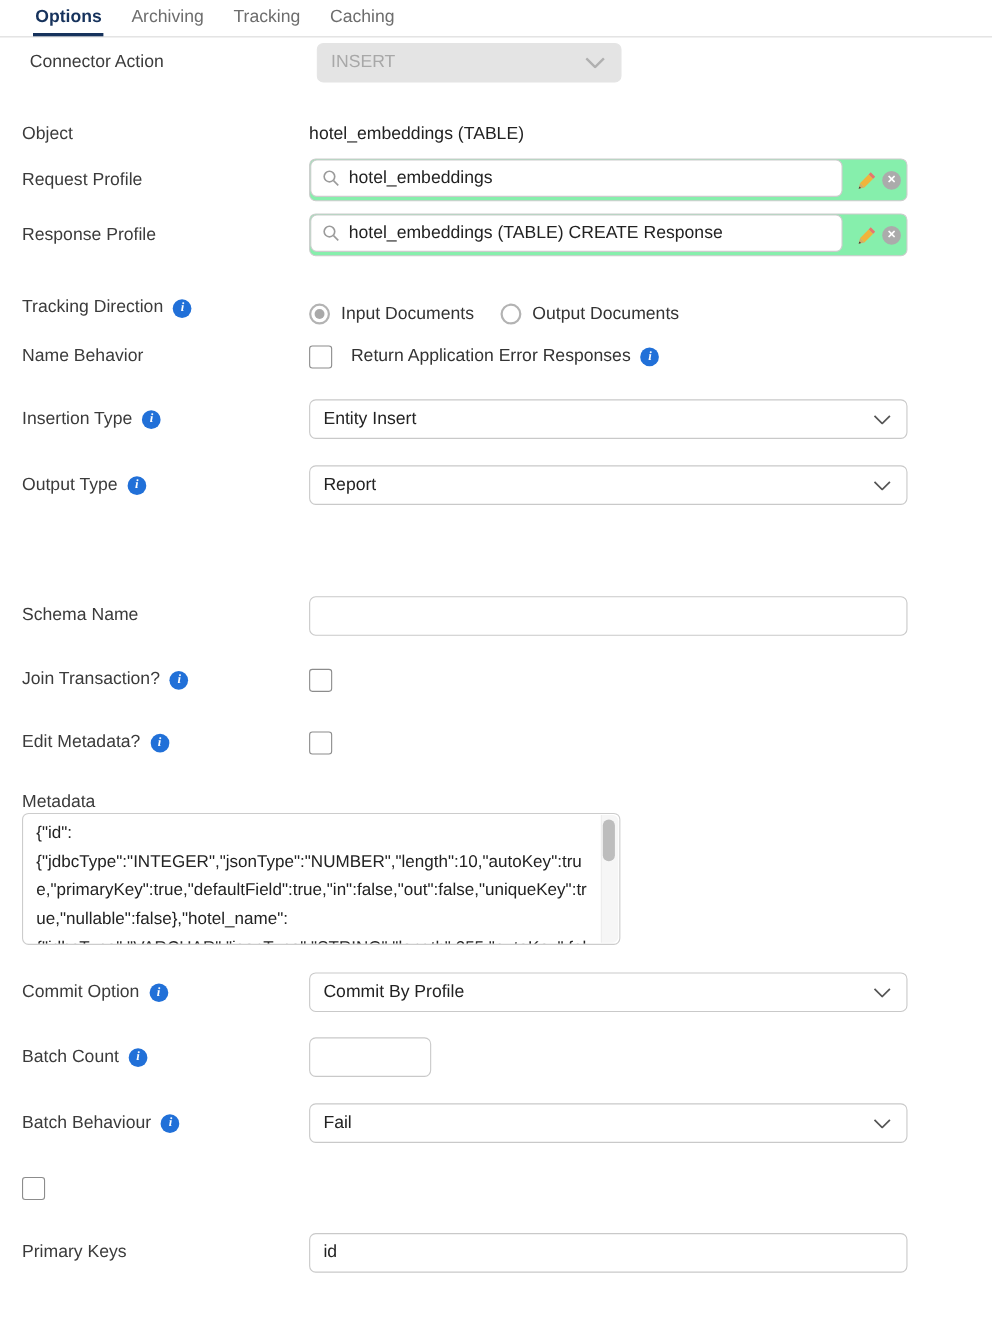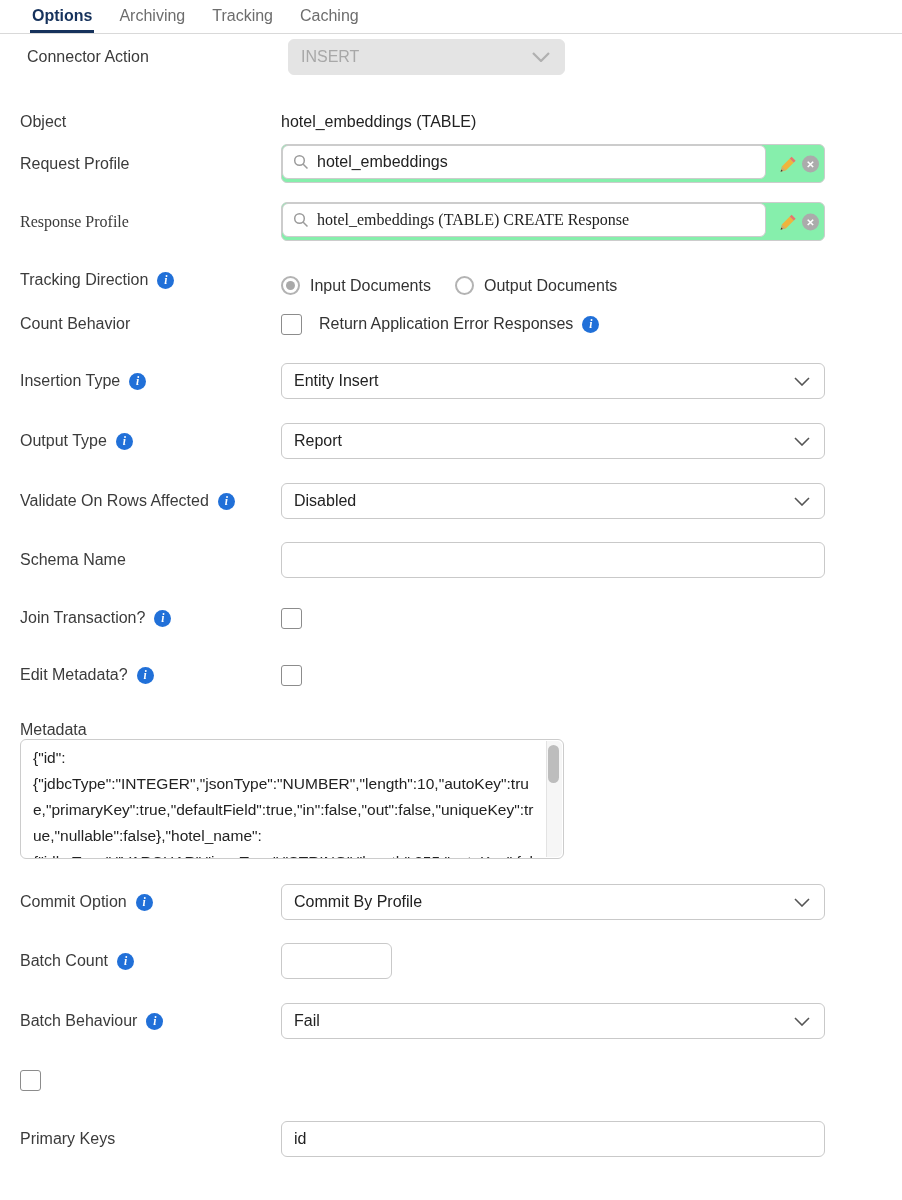--- a/index.html
+++ b/index.html
@@ -120,21 +120,21 @@
           <polygon points="11.6,1.2 15.6,5.2 13.6,7.2 9.6,3.2" fill="#e8766d"></polygon>
           <polygon points="9.6,3.2 13.6,7.2 5.8,15 1.8,11" fill="#f0b43c"></polygon>
           <polygon points="1.8,11 5.8,15 0.6,16.2" fill="#d6ab62"></polygon>
           <polygon points="1.3,14 2.8,15.5 0.6,16.2" fill="#3a3a3a"></polygon>
         </svg>
       </span>
       <span class="icon-btn clear"></span>
     </div>
   </div>
 
-  <div class="row" style="top:202px;height:39px;font-family:Liberation Serif, serif;">
+  <div class="row" style="top:194px;height:39px;">
     <div class="lbl">
       <span class="t">Response Profile</span>
     </div>
     <div class="profile">
       <div class="inner">
         <svg width="16" height="16" viewBox="0 0 16 16">
           <circle cx="6.5" cy="6.5" r="4.8" fill="none" stroke="#9b9b9b" stroke-width="1.5"></circle>
           <line x1="10.2" y1="10.2" x2="14.5" y2="14.5" stroke="#9b9b9b" stroke-width="1.5"></line>
         </svg>
         <span class="ptext">hotel_embeddings (TABLE) CREATE Response</span>
@@ -163,21 +163,21 @@
       </span>
       <span class="radio-group">
         <span class="radio"></span>
         <span class="radio-lbl">Output Documents</span>
       </span>
     </div>
   </div>
 
   <div class="row" style="top:311px;height:26px;">
     <div class="lbl">
-      <span class="t">Count Behavior</span>
+      <span class="t">Name Behavior</span>
     </div>
     <span class="checkbox"></span>
     <span class="cb-lbl">Return Application Error Responses</span>
     <span class="info"></span>
   </div>
 
   <div class="row" style="top:363px;height:36px;">
     <div class="lbl">
       <span class="t">Insertion Type</span>
       <span class="info"></span>
@@ -196,32 +196,20 @@
       <span class="info"></span>
     </div>
     <div class="select">
       <span>Report</span>
       <svg width="16" height="9" viewBox="0 0 16 9">
         <polyline points="1,1 8,8 15,1" fill="none" stroke="#555" stroke-width="1.6"></polyline>
       </svg>
     </div>
   </div>
 
-  <div class="row" style="top:483px;height:36px;">
-    <div class="lbl">
-      <span class="t">Validate On Rows Affected</span>
-      <span class="info"></span>
-    </div>
-    <div class="select">
-      <span>Disabled</span>
-      <svg width="16" height="9" viewBox="0 0 16 9">
-        <polyline points="1,1 8,8 15,1" fill="none" stroke="#555" stroke-width="1.6"></polyline>
-      </svg>
-    </div>
-  </div>
 
   <div class="row" style="top:542px;height:36px;">
     <div class="lbl">
       <span class="t">Schema Name</span>
     </div>
     <input class="tinput" type="text" value="" style="">
   </div>
 
   <div class="row" style="top:606px;height:24px;">
     <div class="lbl">

